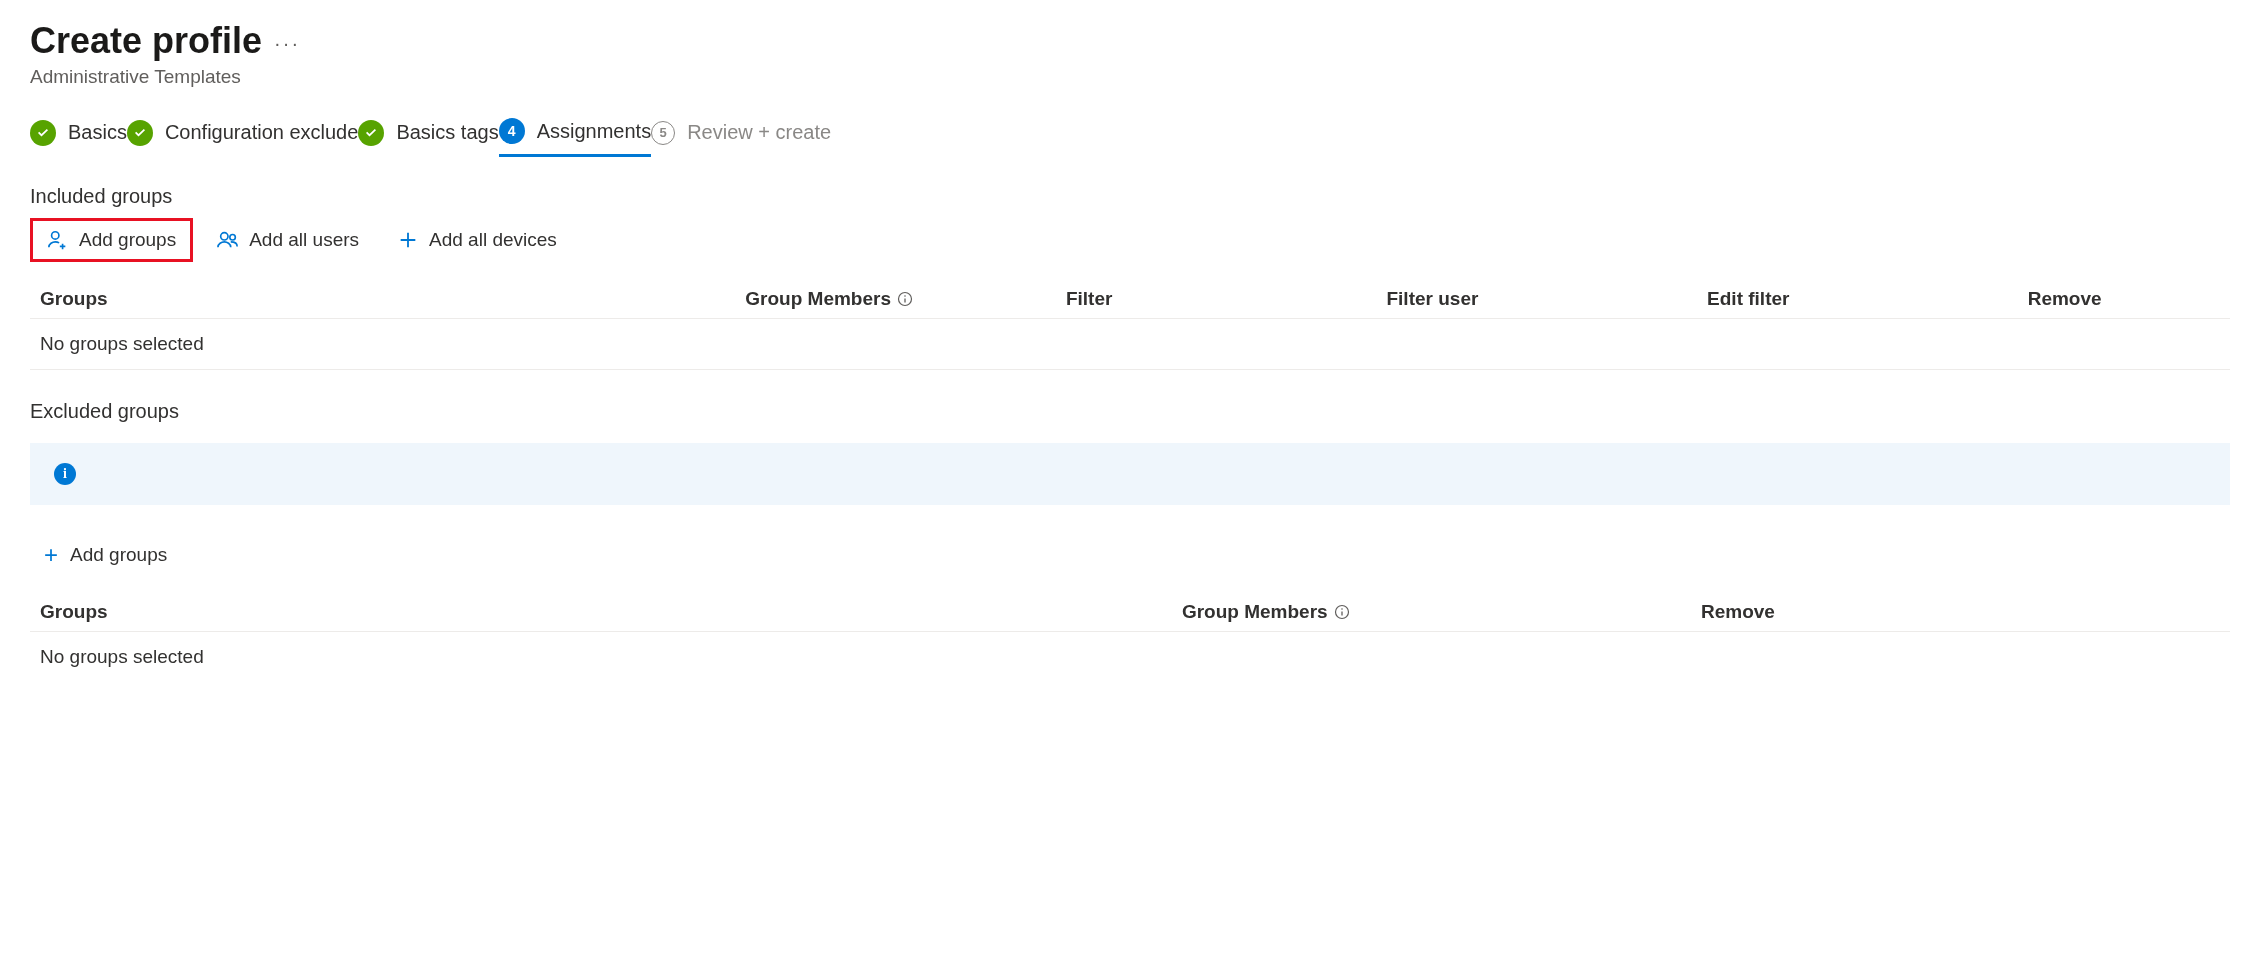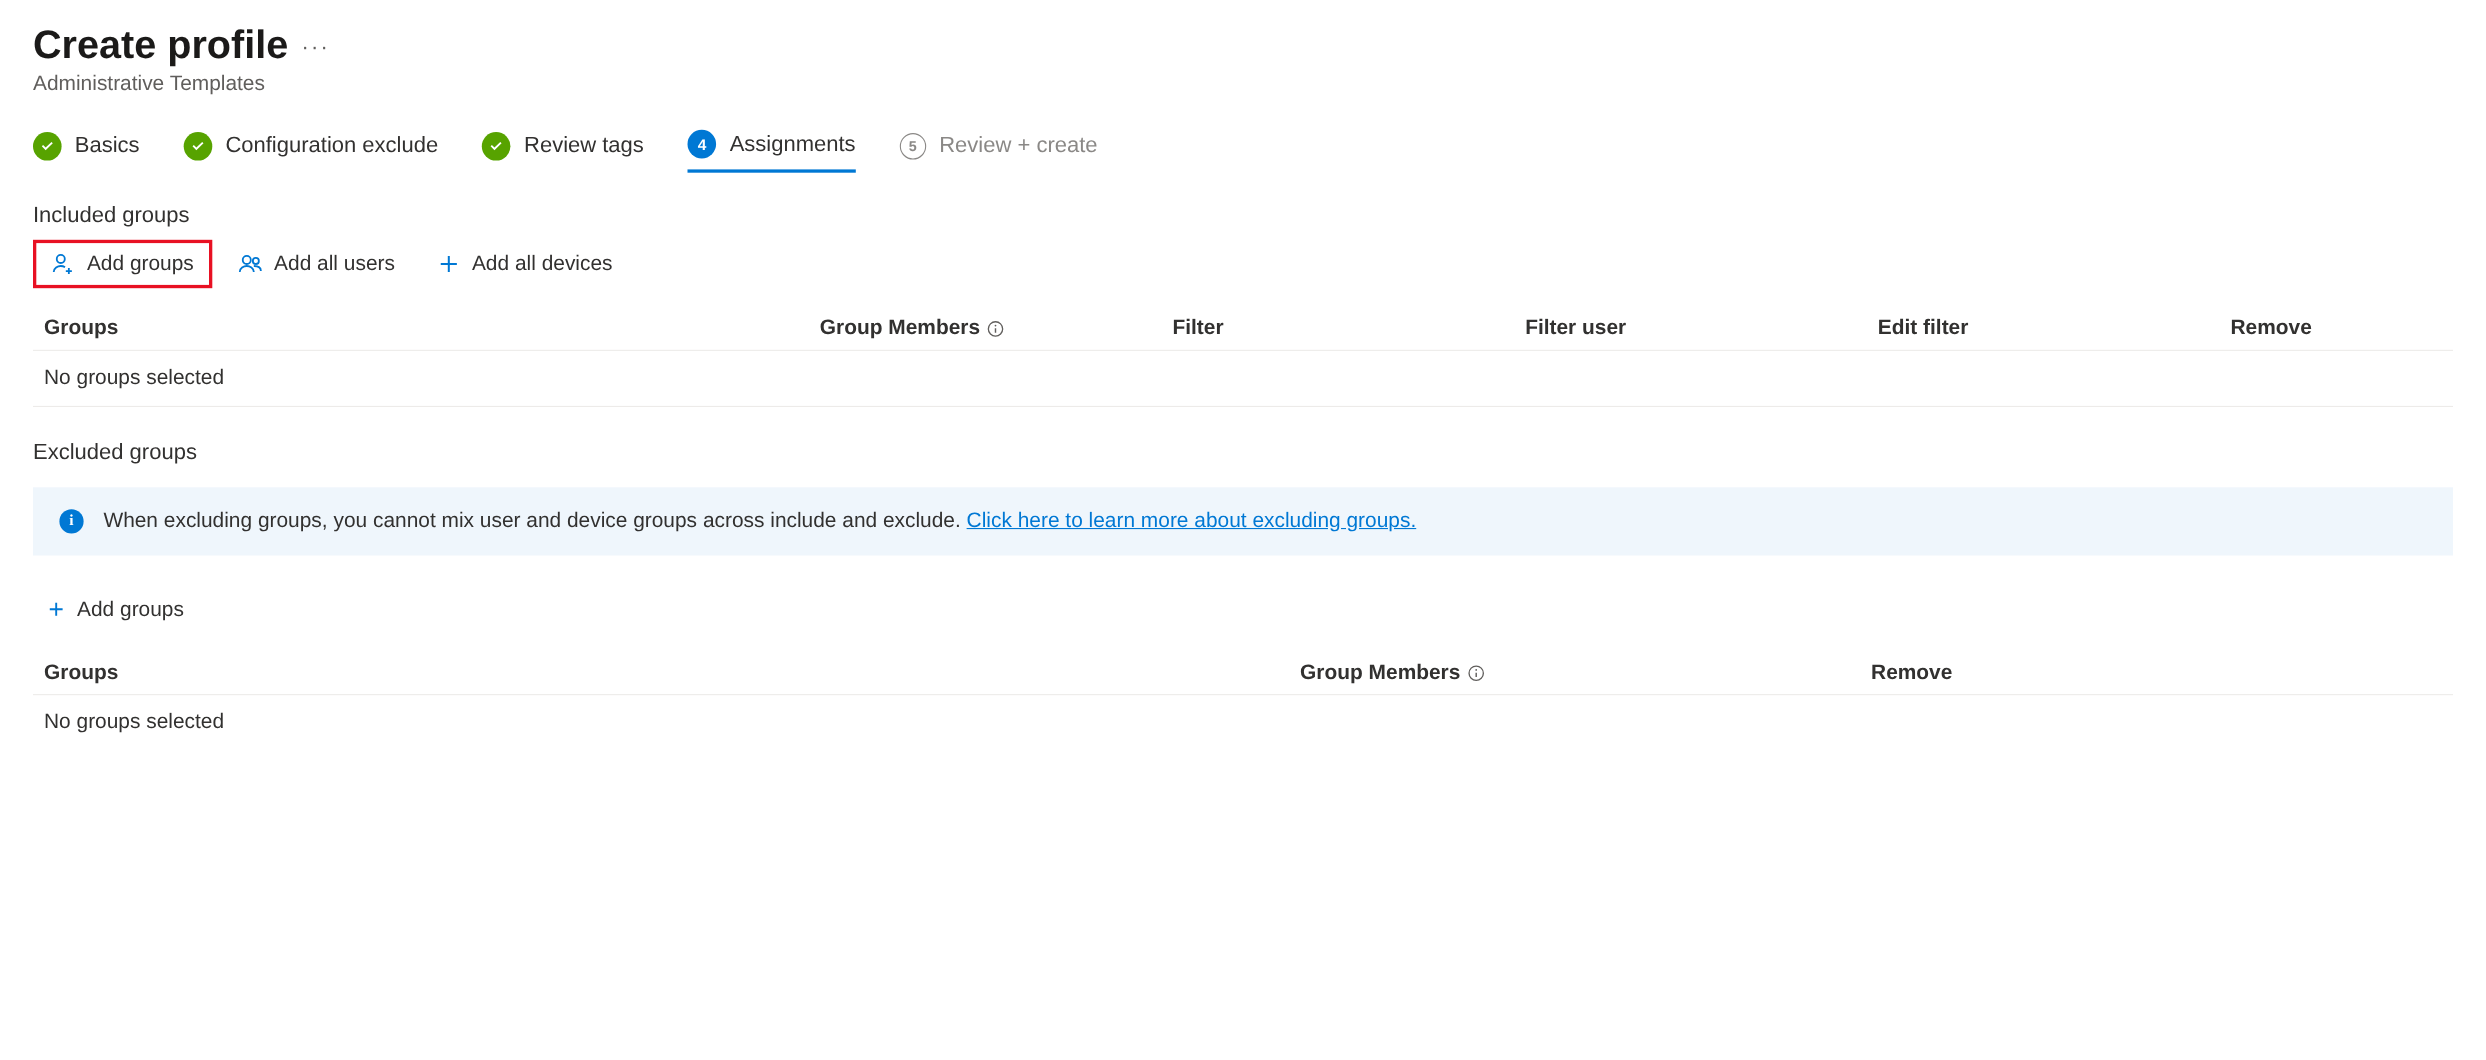--- a/index.html
+++ b/index.html
@@ -8,21 +8,21 @@
     padding: 20px 30px;
     font-family: "Segoe UI", -apple-system, BlinkMacSystemFont, sans-serif;
     font-size: 20px;
     color: #323130;
     background: #fff;
   }
   .header-row { display: flex; align-items: center; gap: 8px; }
   h1 { font-size: 36px; font-weight: 600; margin: 0 0 4px 0; color: #1b1a19; }
   .more-dots { font-size: 20px; color: #605e5c; cursor: pointer; padding: 4px; letter-spacing: 2px; }
   .subtitle { font-size: 19px; color: #605e5c; margin: 0 0 30px 0; }
-  .steps { display: flex; gap: 40px; margin-bottom: 28px; }
+  .steps { display: flex; margin-bottom: 28px; }
   .step { display: flex; align-items: center; gap: 12px; padding-bottom: 10px; cursor: pointer; }
   .step .circle {
     width: 26px; height: 26px; border-radius: 50%; display: flex;
     align-items: center; justify-content: center; font-size: 14px; font-weight: 600;
   }
   .step.done .circle { background: #57a300; color: #fff; }
   .step.done .circle svg { width: 16px; height: 16px; fill: #fff; }
   .step.active { border-bottom: 3px solid #0078d4; }
   .step.active .circle { background: #0078d4; color: #fff; }
   .step.pending .circle { border: 1.5px solid #8a8886; color: #8a8886; background: #fff; width: 24px; height: 24px; font-size: 13px;}
@@ -90,21 +90,21 @@
         </svg>
       </span>
     <span class="label">Configuration exclude</span>
   </div>
   <div class="step done">
     <span class="circle">
         <svg viewBox="0 0 16 16">
           <path d="M6.5 11.5 3 8l1.2-1.2 2.3 2.3L11.8 4 13 5.2z"></path>
         </svg>
       </span>
-    <span class="label">Review tags</span>
+    <span class="label">Basics tags</span>
   </div>
   <div class="step active">
     <span class="circle">4</span>
     <span class="label">Assignments</span>
   </div>
   <div class="step pending">
     <span class="circle">5</span>
     <span class="label">Review + create</span>
   </div>
 </div>
@@ -158,23 +158,20 @@
   <div class="col remove">Remove</div>
 </div>
 <div class="table-row">
   <div class="col groups">No groups selected</div>
 </div>
 
 <div class="section2-title">Excluded groups</div>
 
 <div class="info-banner">
   <div class="info-icon">i</div>
-  <div>
-    <span>When excluding groups, you cannot mix user and device groups across include and exclude. </span><a href="#">Click here to learn more about excluding groups.</a>
-  </div>
 </div>
 
 <div class="add-btn-simple">
   <span class="plus">+</span>
   <span>Add groups</span>
 </div>
 
 <div class="table2-header">
   <div class="col2 groups">Groups</div>
   <div class="col2">

